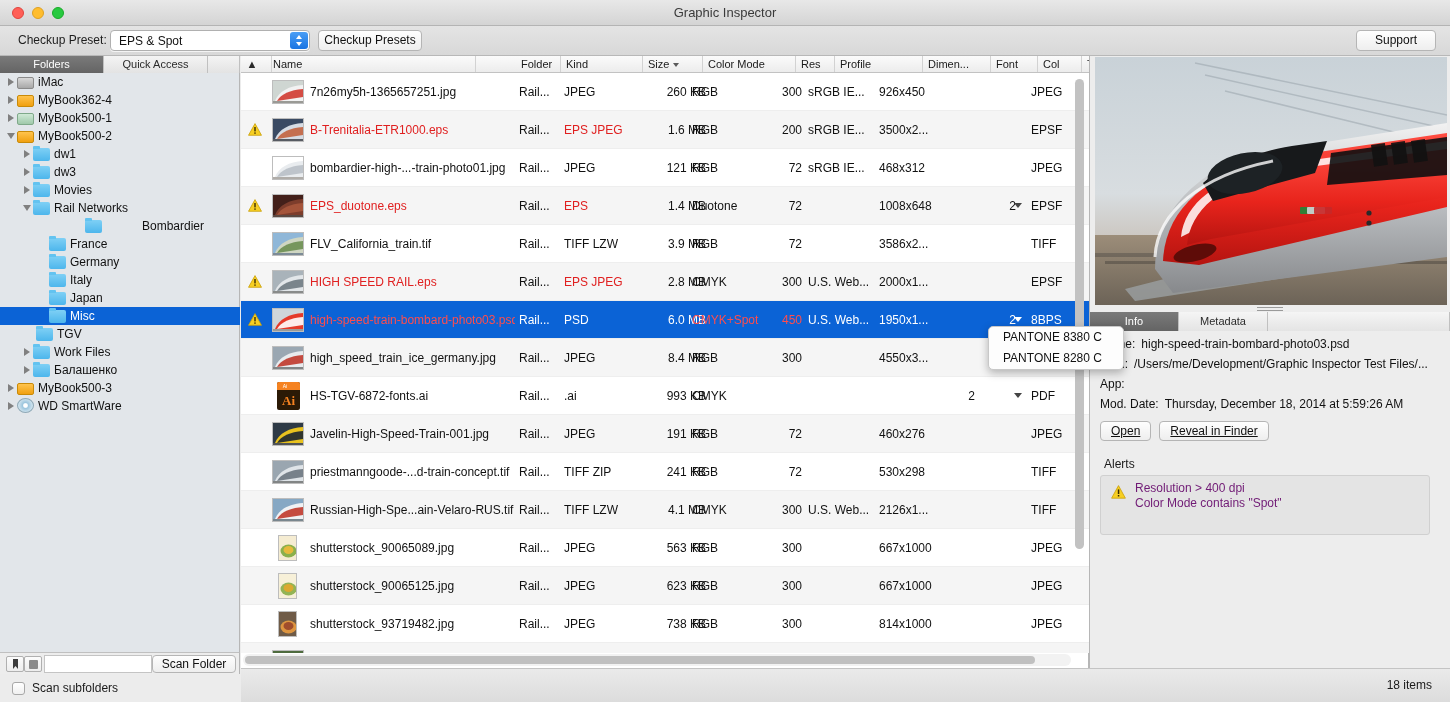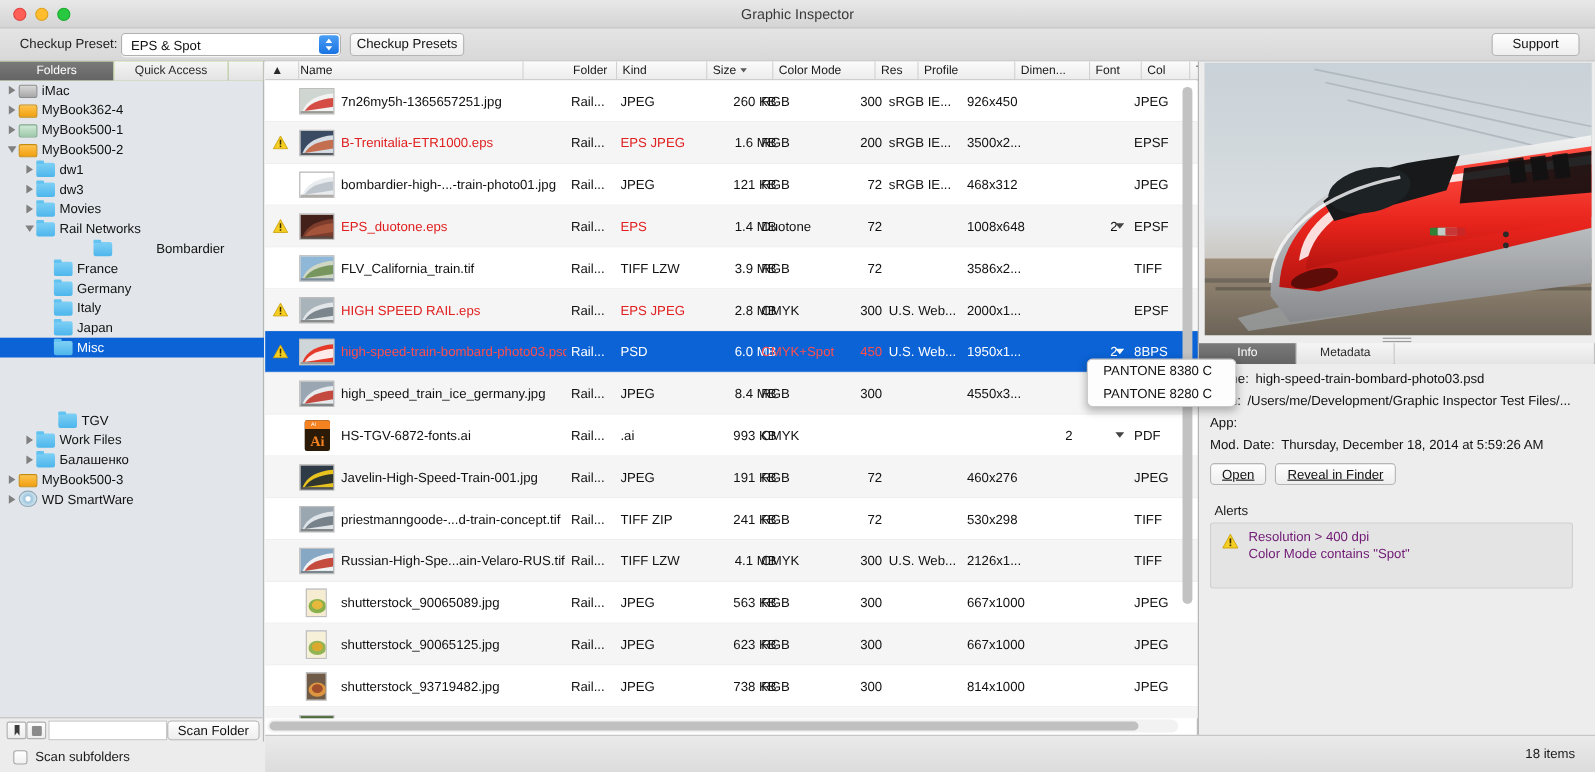--- a/index.html
+++ b/index.html
@@ -72,21 +72,21 @@
   .presets-btn { position: absolute; left: 318px; top: 4px; width: 104px; height: 21px; line-height: 19px; }
   .support-btn { position: absolute; right: 14px; top: 4px; width: 80px; height: 21px; line-height: 19px; }
 
   
   .sidebar {
     position: absolute; left: 0; top: 56px; width: 240px; height: 596px;
     background: #e2e6ea; border-right: 1px solid #b6b6b6;
   }
   .sidebar-tabs {
     position: absolute; left: 0; top: 0; width: 240px; height: 17px;
-    display: flex; background: #bef264;
+    display: flex; background: #3b82f6;
     border-bottom: 1px solid #b6b6b6;
   }
   .stab {
     height: 17px; line-height: 16px; font-size: 11px; text-align: center;
     border-right: 1px solid #c0c0c0; color: #2b2b2b;
     background: linear-gradient(to bottom, #f4f4f4, #e3e3e3);
   }
   .stab.active { background: linear-gradient(to bottom, #7a7a7a, #646464); color: #fff; }
   .stab.t1 { width: 104px; }
   .stab.t2 { width: 104px; }
@@ -432,21 +432,21 @@
         <div class="tnode" style="padding-left: 38px;">
           <div class="tw "></div>
           <div class="ticon folder"></div>
           <span>Japan</span>
         </div>
         <div class="tnode sel" style="padding-left: 38px;">
           <div class="tw "></div>
           <div class="ticon folder"></div>
           <span>Misc</span>
         </div>
-        <div class="tnode" style="padding-left: 42px; margin-top: 48px;">
+        <div class="tnode" style="padding-left: 25px;">
           <div class="tw "></div>
           <div class="ticon folder"></div>
           <span>TGV</span>
         </div>
         <div class="tnode" style="padding-left: 22px;">
           <div class="tw closed"></div>
           <div class="ticon folder"></div>
           <span>Work Files</span>
         </div>
         <div class="tnode" style="padding-left: 22px;">

